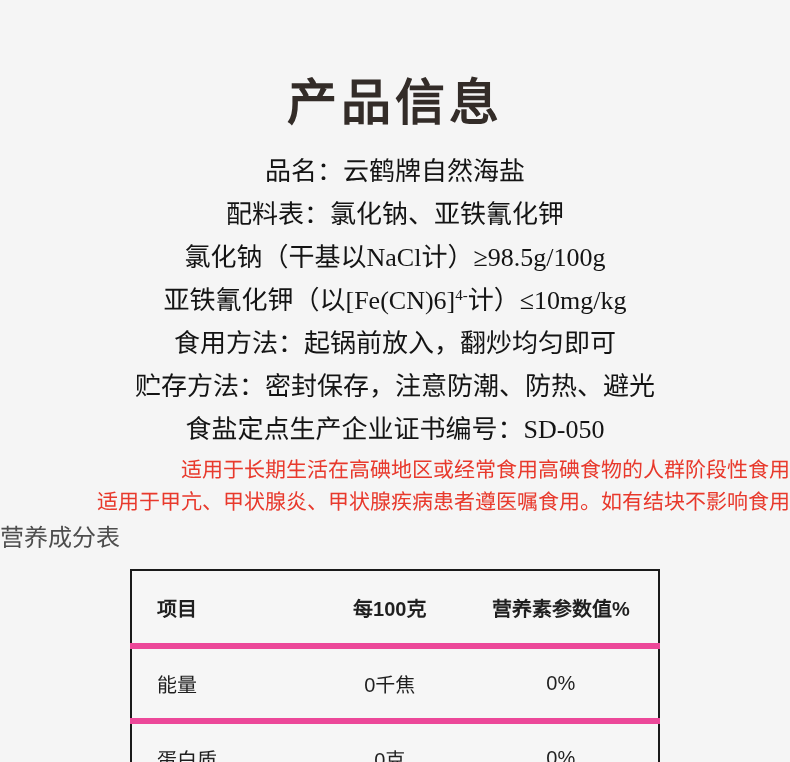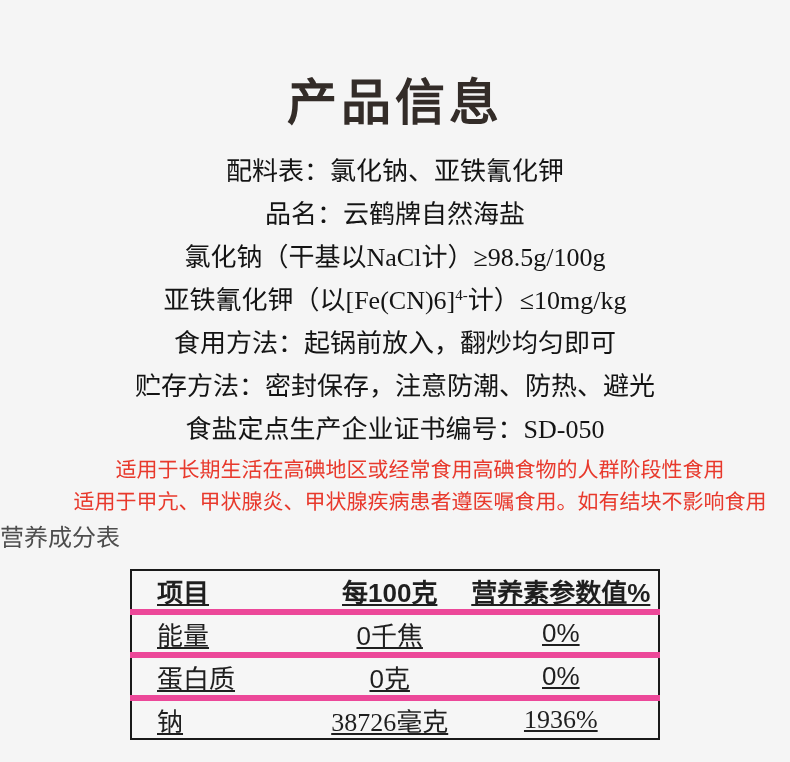--- a/index.html
+++ b/index.html
@@ -34,21 +34,21 @@
     white-space: nowrap;
   }
   .info-line sup {
     font-size: 15px;
     vertical-align: 9px;
     line-height: 0;
   }
   .notice {
     margin-top: 3px;
     padding-left: 50px;
-    text-align: center;
+    text-align: right;
   }
   .notice-line {
     font-family: "Liberation Serif", serif;
     font-size: 21px;
     line-height: 32px;
     color: #e8392c;
     white-space: nowrap;
   }
   .nutrition-title {
     margin-top: 5px;
@@ -66,49 +66,48 @@
     table-layout: fixed;
     border: 2px solid #1a1a1a;
     background: #f6f6f6;
     color: #1f1f1f;
   }
   table.nutrition col.c1 { width: 35%; }
   table.nutrition col.c2 { width: 28%; }
   table.nutrition col.c3 { width: 37%; }
   table.nutrition th, table.nutrition td {
     font-family: "Liberation Sans", sans-serif;
-    font-size: 26px;
+    font-size: 20px;
     font-weight: normal;
-    padding: 0;
+    padding: 17px;
     text-align: center;
     white-space: nowrap;
     overflow: hidden;
-    text-decoration: underline;
   }
   table.nutrition thead th { font-weight: bold; height: 38px; }
   table.nutrition tbody td { height: 35px; }
   table.nutrition th:first-child, table.nutrition td:first-child {
     text-align: left;
     padding-left: 25px;
   }
   table.nutrition tbody tr { border-top: 6px solid #ec4899; }
   table.nutrition td.serif-num {
     font-family: "Liberation Serif", serif;
   }
 </style>
 </head>
 <body>
 
 <div class="page">
 
   <h1 class="title">产品信息</h1>
 
   <div class="info">
+    <div class="info-line">品名：云鹤牌自然海盐</div>
     <div class="info-line">配料表：氯化钠、亚铁氰化钾</div>
-    <div class="info-line">品名：云鹤牌自然海盐</div>
     <div class="info-line">氯化钠（干基以NaCl计）≥98.5g/100g</div>
     <div class="info-line"><span>亚铁氰化钾（以[Fe(CN)6]</span><sup>4-</sup><span>计）≤10mg/kg</span></div>
     <div class="info-line">食用方法：起锅前放入，翻炒均匀即可</div>
     <div class="info-line">贮存方法：密封保存，注意防潮、防热、避光</div>
     <div class="info-line">食盐定点生产企业证书编号：SD-050</div>
   </div>
 
   <div class="notice">
     <div class="notice-line">适用于长期生活在高碘地区或经常食用高碘食物的人群阶段性食用</div>
     <div class="notice-line">适用于甲亢、甲状腺炎、甲状腺疾病患者遵医嘱食用。如有结块不影响食用</div>

